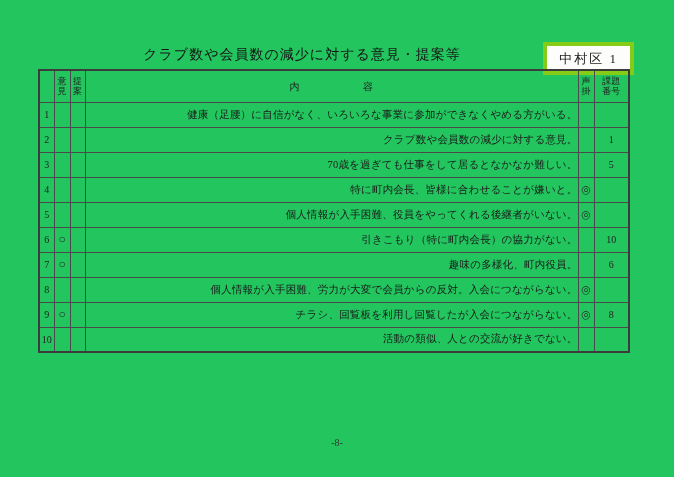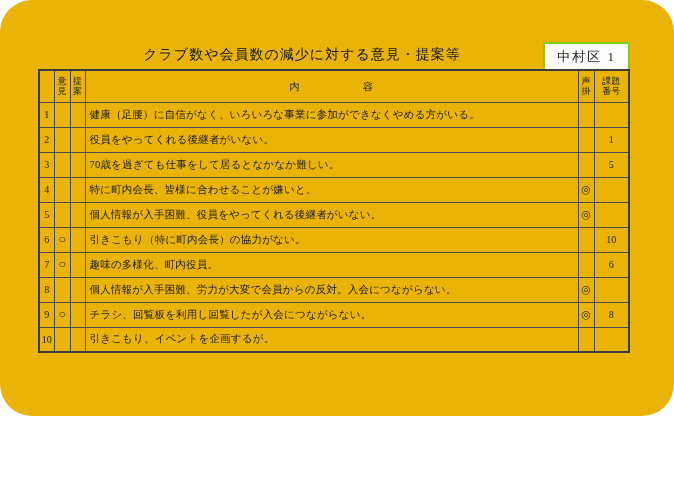--- a/index.html
+++ b/index.html
@@ -3,44 +3,43 @@
 <meta charset="utf-8">
 <style>
   html, body {
     margin: 0;
     padding: 0;
     background: #ffffff;
   }
   .page {
     position: relative;
     width: 674px;
-    height: 416px;
-    background: #eab308;
+    height: 477px;
+    background: #22c55e;
     font-family: "Liberation Serif", "DejaVu Serif", serif;
     color: #1c1c1c;
     overflow: hidden;
-    border-radius: 32px;
   }
   .doc-title {
     position: absolute;
     top: 46px;
     left: 0;
     width: 604px;
     text-align: center;
     font-size: 14px;
     letter-spacing: 1px;
     color: #161616;
   }
   .region-badge {
     position: absolute;
     top: 42px;
     left: 543px;
     width: 83px;
     height: 25px;
-    border: 2px solid #84cc16;
+    border: 4px solid #84cc16;
     background: #fdfdfb;
     display: flex;
     align-items: center;
     justify-content: center;
     font-size: 13px;
     letter-spacing: 2px;
   }
   table.main-table {
     position: absolute;
     top: 69px;
@@ -74,21 +73,21 @@
     color: #222;
   }
   td.c-opinion, td.c-proposal {
     font-size: 12px;
     text-align: center;
     vertical-align: middle;
     color: #2a2a2a;
   }
   td.c-content {
     font-size: 10.5px;
-    text-align: left;
+    text-align: right;
     vertical-align: middle;
     padding-left: 4px;
     letter-spacing: 0.2px;
     white-space: nowrap;
     color: #1a1a1a;
   }
   td.c-voice {
     font-size: 11px;
     text-align: center;
     vertical-align: middle;
@@ -148,21 +147,21 @@
           <td class="c-opinion"></td>
           <td class="c-proposal"></td>
           <td class="c-content">健康（足腰）に自信がなく、いろいろな事業に参加ができなくやめる方がいる。</td>
           <td class="c-voice"></td>
           <td class="c-issue"></td>
         </tr>
         <tr>
           <td class="c-no">2</td>
           <td class="c-opinion"></td>
           <td class="c-proposal"></td>
-          <td class="c-content">役員をやってくれる後継者がいない。</td>
+          <td class="c-content">クラブ数や会員数の減少に対する意見。</td>
           <td class="c-voice"></td>
           <td class="c-issue">1</td>
         </tr>
         <tr>
           <td class="c-no">3</td>
           <td class="c-opinion"></td>
           <td class="c-proposal"></td>
           <td class="c-content">70歳を過ぎても仕事をして居るとなかなか難しい。</td>
           <td class="c-voice"></td>
           <td class="c-issue">5</td>
@@ -212,21 +211,21 @@
           <td class="c-opinion">○</td>
           <td class="c-proposal"></td>
           <td class="c-content">チラシ、回覧板を利用し回覧したが入会につながらない。</td>
           <td class="c-voice">◎</td>
           <td class="c-issue">8</td>
         </tr>
         <tr>
           <td class="c-no">10</td>
           <td class="c-opinion"></td>
           <td class="c-proposal"></td>
-          <td class="c-content">引きこもり、イベントを企画するが。</td>
+          <td class="c-content">活動の類似、人との交流が好きでない。</td>
           <td class="c-voice"></td>
           <td class="c-issue"></td>
         </tr>
       </tbody>
   </table>
 
   <div class="page-number">-8-</div>
 
 </div>
 

